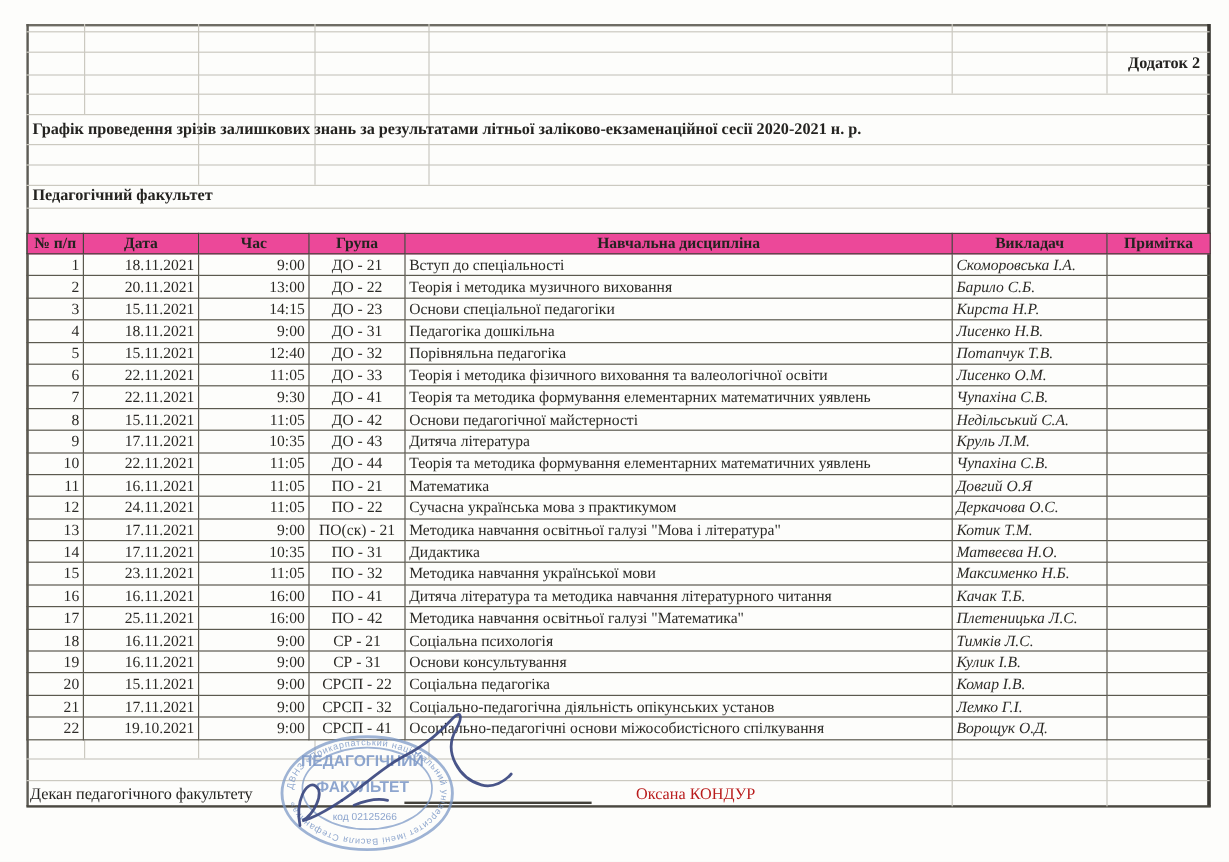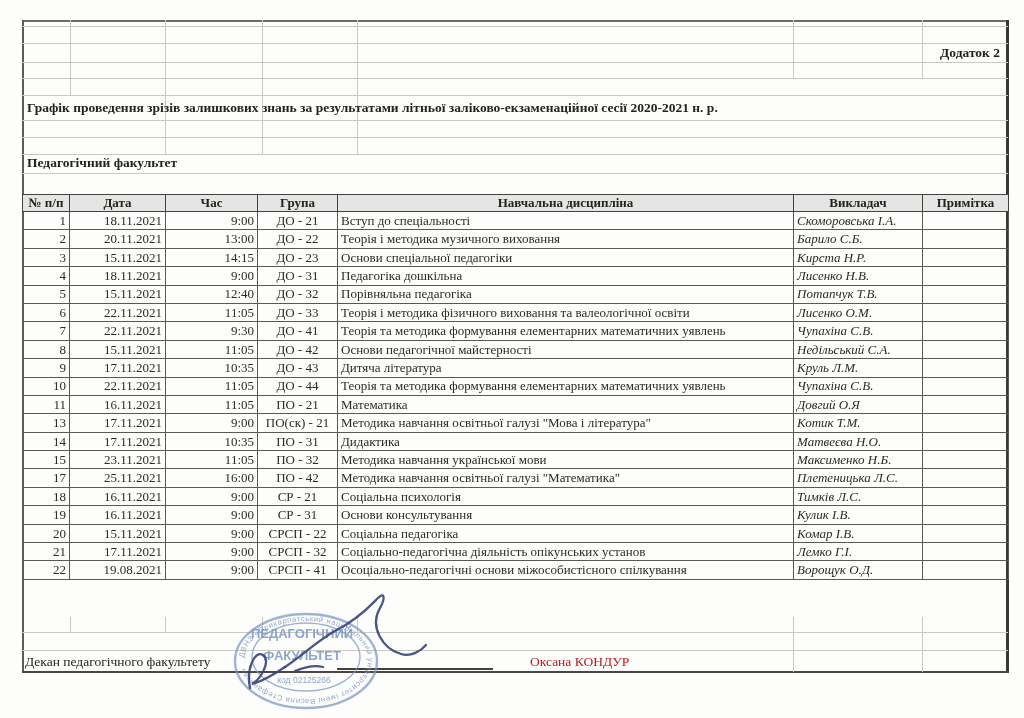--- a/index.html
+++ b/index.html
@@ -38,21 +38,21 @@
   
   table.sched{
     position:absolute;left:22px;top:194px;width:986px;
     border-collapse:collapse;table-layout:fixed;
     font-family:"Liberation Serif","DejaVu Serif",serif;
   }
   table.sched th{
     border:1.5px solid #45433c;
     font-size:13px;font-weight:bold;color:#242320;
     height:15px;padding:0 2px;text-align:center;
-    background:#e5e5e5;
+    background:#ec4899;
   }
   table.sched td{
     border:1px solid #5b594f;
     font-size:13px;color:#2b2a26;
     height:17.4px;padding:0 3px;line-height:1.05;
     white-space:nowrap;overflow:hidden;
     background:transparent;
   }
   td.c-num{text-align:right;padding-right:5px;}
   td.c-date{text-align:right;padding-right:9px;}
@@ -228,20 +228,29 @@
         <tr>
           <td class="c-num">11</td>
           <td class="c-date">16.11.2021</td>
           <td class="c-time">11:05</td>
           <td class="c-group">ПО - 21</td>
           <td class="c-disc">Математика</td>
           <td class="c-instr">Довгий О.Я</td>
           <td class="c-note"></td>
         </tr>
         <tr>
+          <td class="c-num">12</td>
+          <td class="c-date">24.11.2021</td>
+          <td class="c-time">11:05</td>
+          <td class="c-group">ПО - 22</td>
+          <td class="c-disc">Сучасна українська мова з практикумом</td>
+          <td class="c-instr">Деркачова О.С.</td>
+          <td class="c-note"></td>
+        </tr>
+        <tr>
           <td class="c-num">13</td>
           <td class="c-date">17.11.2021</td>
           <td class="c-time">9:00</td>
           <td class="c-group">ПО(ск) - 21</td>
           <td class="c-disc">Методика навчання освітньої галузі "Мова і література"</td>
           <td class="c-instr">Котик Т.М.</td>
           <td class="c-note"></td>
         </tr>
         <tr>
           <td class="c-num">14</td>
@@ -255,20 +264,29 @@
         <tr>
           <td class="c-num">15</td>
           <td class="c-date">23.11.2021</td>
           <td class="c-time">11:05</td>
           <td class="c-group">ПО - 32</td>
           <td class="c-disc">Методика навчання української мови</td>
           <td class="c-instr">Максименко Н.Б.</td>
           <td class="c-note"></td>
         </tr>
         <tr>
+          <td class="c-num">16</td>
+          <td class="c-date">16.11.2021</td>
+          <td class="c-time">16:00</td>
+          <td class="c-group">ПО - 41</td>
+          <td class="c-disc">Дитяча література та методика навчання літературного читання</td>
+          <td class="c-instr">Качак Т.Б.</td>
+          <td class="c-note"></td>
+        </tr>
+        <tr>
           <td class="c-num">17</td>
           <td class="c-date">25.11.2021</td>
           <td class="c-time">16:00</td>
           <td class="c-group">ПО - 42</td>
           <td class="c-disc">Методика навчання освітньої галузі "Математика"</td>
           <td class="c-instr">Плетеницька Л.С.</td>
           <td class="c-note"></td>
         </tr>
         <tr>
           <td class="c-num">18</td>
@@ -301,21 +319,21 @@
           <td class="c-num">21</td>
           <td class="c-date">17.11.2021</td>
           <td class="c-time">9:00</td>
           <td class="c-group">СРСП - 32</td>
           <td class="c-disc">Соціально-педагогічна діяльність опікунських установ</td>
           <td class="c-instr">Лемко Г.І.</td>
           <td class="c-note"></td>
         </tr>
         <tr>
           <td class="c-num">22</td>
-          <td class="c-date">19.08.2021</td>
+          <td class="c-date">19.10.2021</td>
           <td class="c-time">9:00</td>
           <td class="c-group">СРСП - 41</td>
           <td class="c-disc">Осоціально-педагогічні основи міжособистісного спілкування</td>
           <td class="c-instr">Ворощук О.Д.</td>
           <td class="c-note"></td>
         </tr>
       </tbody>
   </table>
 
   <div class="dean-label">Декан педагогічного факультету</div>

